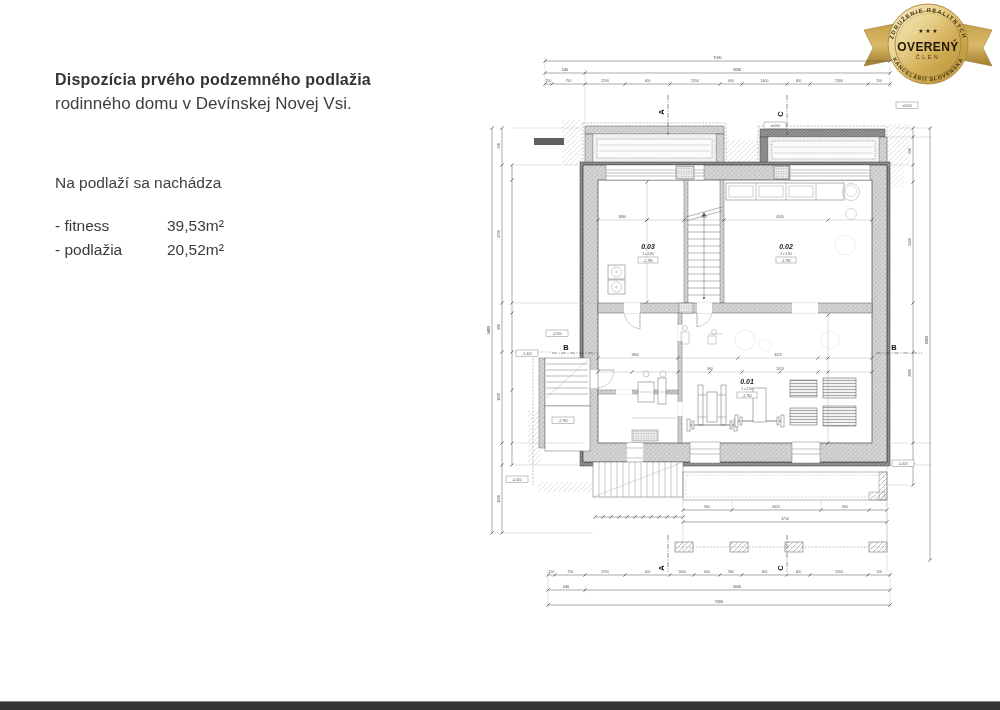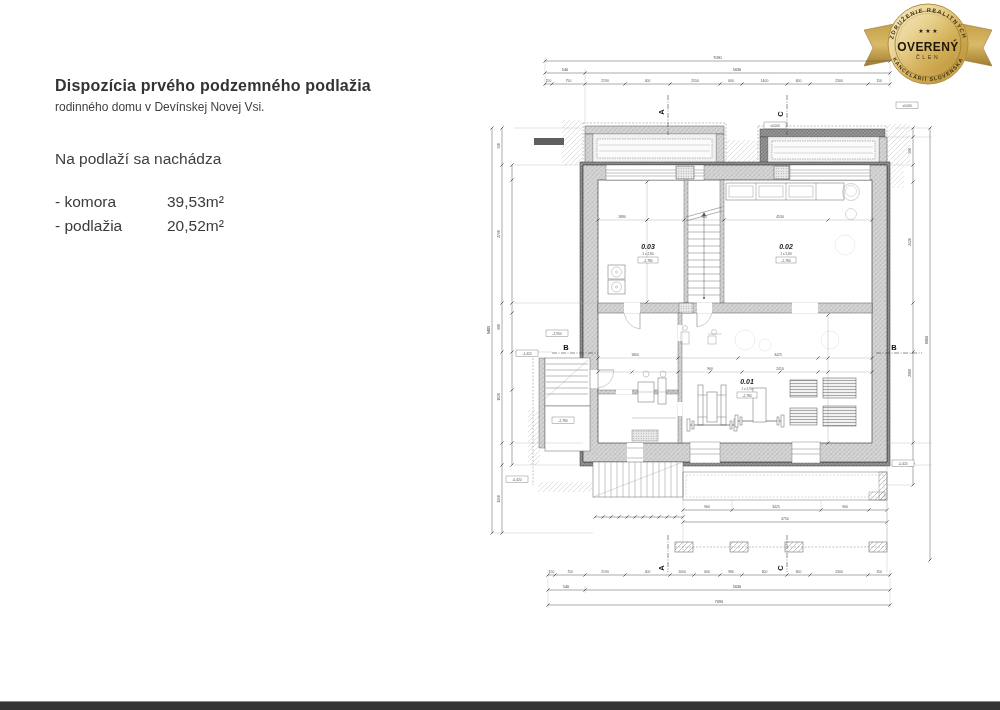--- a/index.html
+++ b/index.html
@@ -1,23 +1,23 @@
 <!DOCTYPE html>
 <html><head>
 <meta charset="utf-8">
 <style>
   html,body{margin:0;padding:0}
   body{width:1000px;height:710px;position:relative;background:#ffffff;overflow:hidden;
        font-family:"Liberation Sans",sans-serif;color:#3c3c3c}
 
   
-  .left-panel{position:absolute;left:55px;top:76px;width:410px}
+  .left-panel{position:absolute;left:55px;top:70px;width:410px}
   .lp-title{font-size:16px;font-weight:700;color:#333;letter-spacing:.2px;line-height:1.3}
-  .lp-subtitle{font-size:12px;color:#3f3f3f;margin-top:3px}
-  .lp-heading{font-size:15.5px;color:#3f3f3f;margin-top:36px}
+  .lp-subtitle{font-size:17px;color:#3f3f3f;margin-top:3px}
+  .lp-heading{font-size:15.5px;color:#3f3f3f;margin-top:60px}
   .lp-list{margin-top:22px}
   .room-row{display:flex;font-size:15.5px;line-height:24px;color:#3b3b3b}
   .room-name{width:112px}
 
   
   .badge{position:absolute;left:864px;top:0px;width:128px;height:92px}
 
   
   .plan{position:absolute;left:480px;top:40px;width:520px;height:610px}
   .thin{stroke:#7a7a7a;stroke-width:.45;fill:none}
@@ -44,21 +44,21 @@
 </style>
 </head>
 <body>
 
 <div class="left-panel">
   <div class="lp-title">Dispozícia prvého podzemného podlažia</div>
   <div class="lp-subtitle">rodinného domu v Devínskej Novej Vsi.</div>
   <div class="lp-heading">Na podlaží sa nachádza</div>
   <div class="lp-list">
     <div class="room-row">
-      <span class="room-name">- komora</span>
+      <span class="room-name">- fitness</span>
       <span>39,53m²</span>
     </div>
     <div class="room-row">
       <span class="room-name">- podlažia</span>
       <span>20,52m²</span>
     </div>
   </div>
 </div>
 
 <svg class="badge" viewBox="0 0 128 92">

